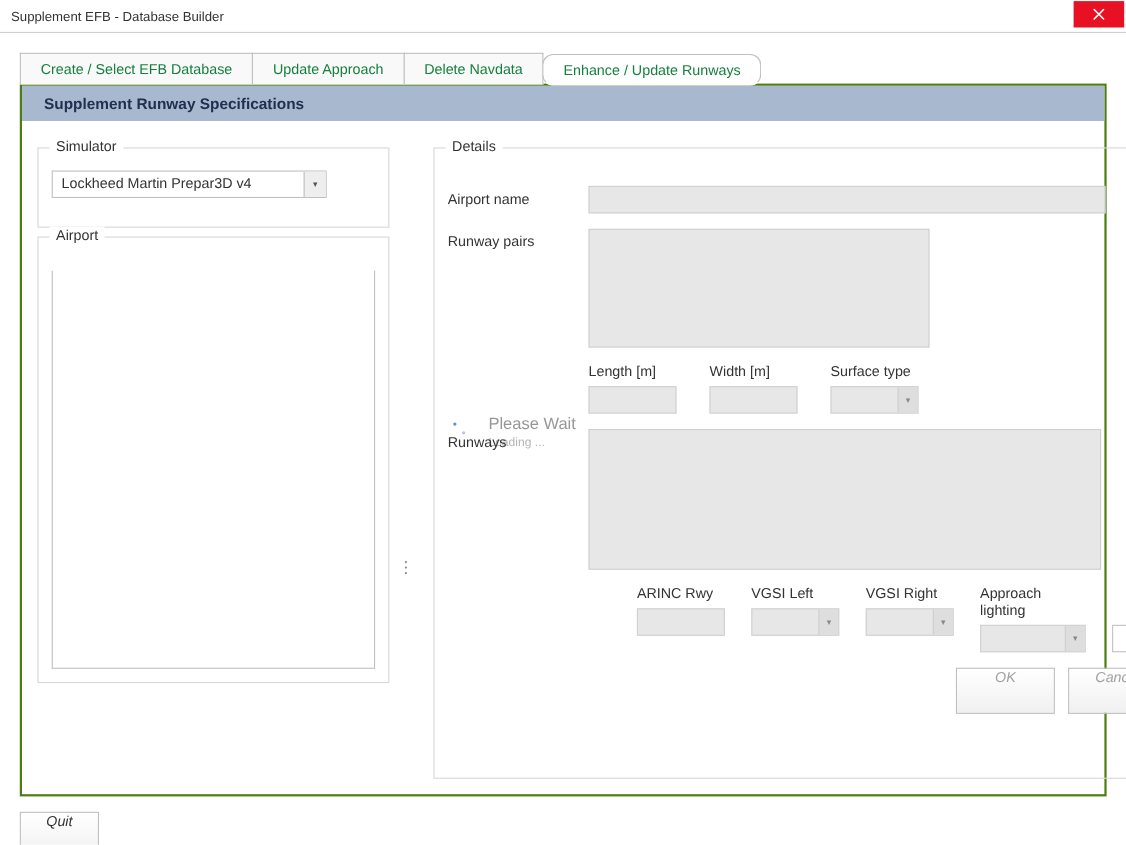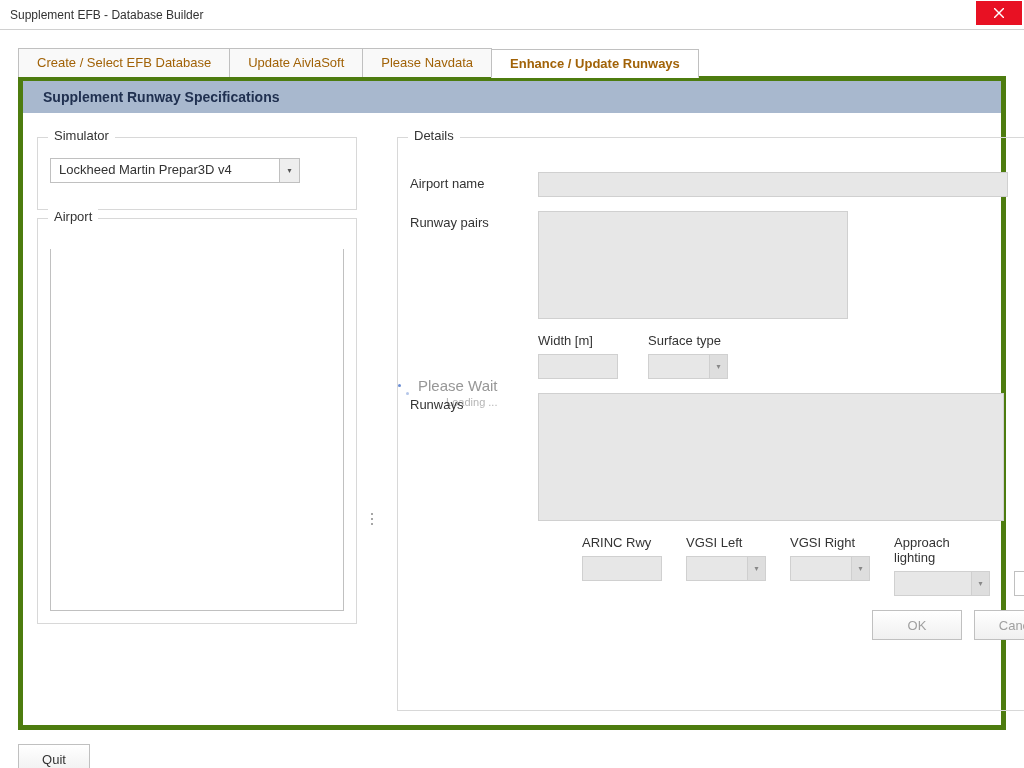--- a/index.html
+++ b/index.html
@@ -3,25 +3,25 @@
 <meta charset="utf-8">
 <style>
   * { box-sizing: border-box; margin: 0; padding: 0; font-family: "Segoe UI", Tahoma, sans-serif; }
   body { background: #fff; width: 1024px; height: 768px; overflow: hidden; position: relative; }
   .titlebar { height: 30px; background: #fff; border-bottom: 1px solid #d0d0d0; display: flex; align-items: center; padding-left: 10px; font-size: 12px; color: #333; }
   .titlebar .close-btn { margin-left: auto; width: 46px; height: 24px; background: #e81123; color: #fff; display: flex; align-items: center; justify-content: center; font-size: 13px; margin-top: -3px; margin-right: 2px; }
   .titlebar .close-btn svg { width: 10px; height: 10px; }
 
   .outer { padding: 18px 18px 12px 18px; }
   .tabs { display: flex; position: relative; z-index: 2; }
-  .tab { border: 1px solid #c0c0c0; border-bottom: none; padding: 6px 18px 7px 18px; font-size: 13px; color: #a16207; background: #fff; margin-right: -1px; cursor: default; }
+  .tab { border: 1px solid #c0c0c0; border-bottom: none; padding: 6px 18px 7px 18px; font-size: 13px; color: #15803d; background: #fff; margin-right: -1px; cursor: default; }
   .tab.inactive { background: #f9f9f9; }
-  .tab.active { border-bottom: 1px solid #fff; font-weight: 700; position: relative; top: 1px; padding-bottom: 6px; }
-
-  .panel { border: 5px solid #4d7c0f; margin-top: -1px; position: relative; z-index: 1; }
+  .tab.active { border-bottom: 1px solid #fff; font-weight: 400; position: relative; top: 1px; padding-bottom: 6px; border-radius: 10px; }
+
+  .panel { border: 2px solid #4d7c0f; margin-top: -1px; position: relative; z-index: 1; }
   .panel-header { background: #a8b8ce; color: #203050; font-weight: 700; font-size: 14px; padding: 8px 20px; }
 
   .panel-body { padding: 10px 14px 14px 14px; display: flex; gap: 40px; position: relative; }
 
   .fieldset { border: 1px solid #d8d8d8; padding: 20px 12px 12px 12px; position: relative; margin-top: 14px; }
   .fieldset .legend { position: absolute; top: -10px; left: 10px; background: #fff; padding: 0 6px; font-size: 13px; color: #333; }
 
   .left-col { width: 320px; flex-shrink: 0; }
   .right-col { flex: 1; }
 
@@ -29,21 +29,21 @@
   .combo .val { flex: 1; padding: 3px 8px; font-size: 13px; color: #333; }
   .combo .btn { width: 20px; background: #eee; border-left: 1px solid #c0c0c0; display: flex; align-items: center; justify-content: center; font-size: 8px; color: #555; }
 
   .table-head { display: flex; border: 1px solid #c0c0c0; height: 22px; background: #fff; }
   .table-head .th { padding: 2px 8px; font-size: 12px; color: #333; border-right: 1px solid #c0c0c0; }
   .table-head .th.first { width: 65px; }
   .table-head .th.second { flex: 1; border-right: none; }
   .table-body { border: 1px solid #c0c0c0; border-top: none; height: 362px; background: #fff; }
 
   .btn-row { display: flex; gap: 12px; margin-top: 10px; }
-  .wbtn { width: 90px; height: 30px; border: 1px solid #c0c0c0; background: linear-gradient(#fff, #f0f0f0); font-size: 13px; color: #333; display: flex; align-items: center; justify-content: center; cursor: default; }
+  .wbtn { width: 90px; height: 42px; border: 1px solid #c0c0c0; background: linear-gradient(#fff, #f0f0f0); font-size: 13px; color: #333; display: flex; justify-content: center; cursor: default; font-style: italic; }
   .wbtn.disabled { color: #a0a0a0; }
 
   .details-grid { display: grid; grid-template-columns: 120px 1fr; column-gap: 8px; row-gap: 14px; align-items: start; }
   .dlabel { font-size: 13px; color: #333; padding-top: 4px; }
   .ro-field { height: 25px; background: #e7e7e7; border: 1px solid #d0d0d0; }
   .ro-field.wide { width: 100%; max-width: 470px; }
   .ro-area { background: #e7e7e7; border: 1px solid #d0d0d0; }
   .ro-area.rp { width: 310px; height: 108px; }
   .ro-area.rw { width: 100%; max-width: 466px; height: 128px; }
 
@@ -56,21 +56,21 @@
   .dd-ro .ddbtn { width: 18px; background: #dedede; border-left: 1px solid #cfcfcf; display: flex; align-items: center; justify-content: center; font-size: 8px; color: #888; margin-left: auto; }
   .out-field { height: 25px; border: 1px solid #c0c0c0; background: #fff; width: 50px; }
 
   .action-row { display: flex; gap: 12px; justify-content: flex-end; margin-top: 14px; }
 
   .quit-wrap { margin-top: 14px; }
 
   .grip { position: absolute; left: 348px; top: 400px; display: flex; flex-direction: column; gap: 3px; }
   .grip span { width: 2px; height: 2px; background: #888; border-radius: 50%; }
 
-  .overlay { position: absolute; left: 376px; top: 363px; width: 248px; height: 58px; background: rgba(255,255,255,0.82); display: flex; align-items: center; padding-left: 16px; gap: 6px; text-align: right; }
+  .overlay { position: absolute; left: 390px; top: 363px; width: 248px; height: 58px; background: rgba(255,255,255,0.82); display: flex; align-items: center; padding-left: 16px; gap: 18px; }
   .spinner { width: 20px; height: 20px; position: relative; }
   .spinner::before, .spinner::after { content: ""; position: absolute; width: 3px; height: 3px; background: #6a8dd4; border-radius: 50%; }
   .spinner::before { top: 2px; left: 6px; }
   .spinner::after { top: 10px; left: 14px; opacity: 0.5; }
   .overlay .txt { color: #979797; font-size: 15px; }
   .overlay .sub { color: #b5b5b5; font-size: 11px; margin-top: 2px; }
 
   .fs-airport { margin-top: 8px; }
 </style>
 </head>
@@ -82,22 +82,22 @@
     <svg viewBox="0 0 10 10">
         <line x1="0" y1="0" x2="10" y2="10" stroke="#fff" stroke-width="1.4"></line>
         <line x1="10" y1="0" x2="0" y2="10" stroke="#fff" stroke-width="1.4"></line>
       </svg>
   </div>
 </div>
 
 <div class="outer">
   <div class="tabs">
     <div class="tab inactive"><span>Create / Select EFB Database</span></div>
-    <div class="tab inactive"><span>Update AivlaSoft</span></div>
-    <div class="tab inactive"><span>Please Navdata</span></div>
+    <div class="tab inactive"><span>Update Approach</span></div>
+    <div class="tab inactive"><span>Delete Navdata</span></div>
     <div class="tab active"><span>Enhance / Update Runways</span></div>
   </div>
 
   <div class="panel">
     <div class="panel-header">Supplement Runway Specifications</div>
     <div class="panel-body">
 
       <div class="grip">
           <span></span>
           <span></span>
@@ -130,20 +130,24 @@
           <div class="details-grid">
             <div class="dlabel">Airport name</div>
             <div class="ro-field wide"></div>
 
             <div class="dlabel">Runway pairs</div>
             <div class="ro-area rp"></div>
 
             <div></div>
             <div class="sub-row">
               <div class="sub-field">
+                <div class="sublabel">Length [m]</div>
+                <div class="small-ro"></div>
+              </div>
+              <div class="sub-field">
                 <div class="sublabel">Width [m]</div>
                 <div class="small-ro"></div>
               </div>
               <div class="sub-field">
                 <div class="sublabel">Surface type</div>
                 <div class="dd-ro">
                     <div class="ddbtn">▾</div>
                   </div>
               </div>
             </div>

